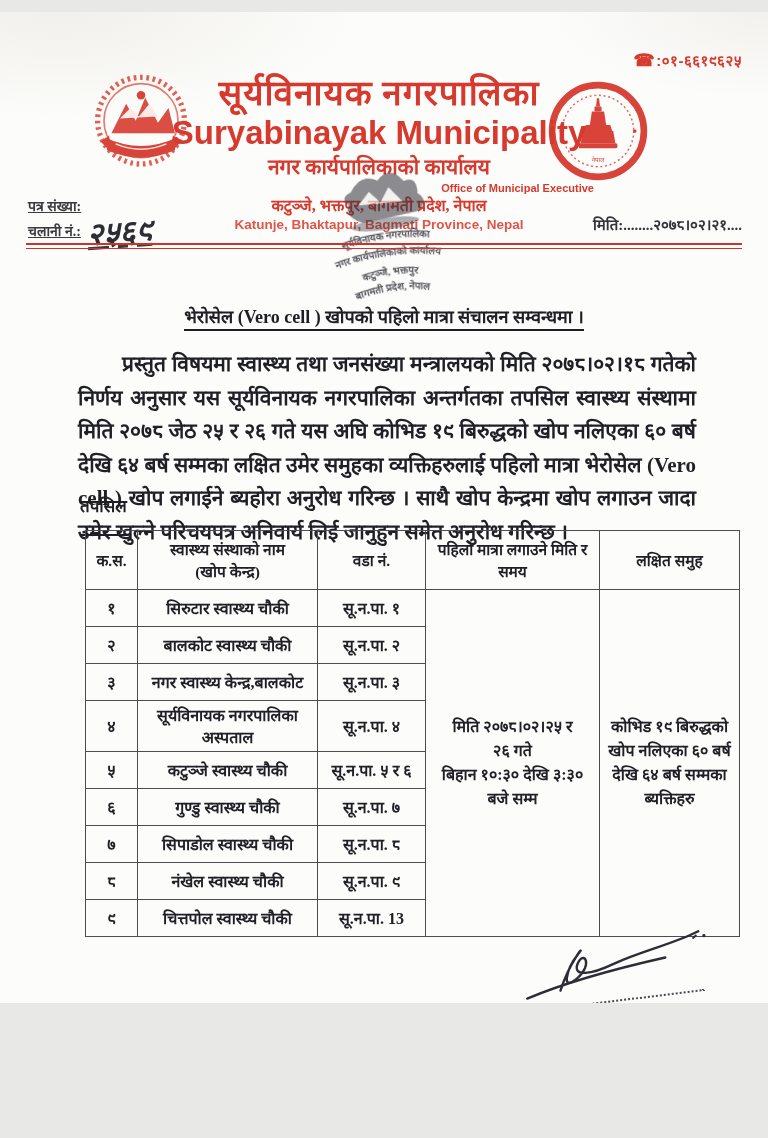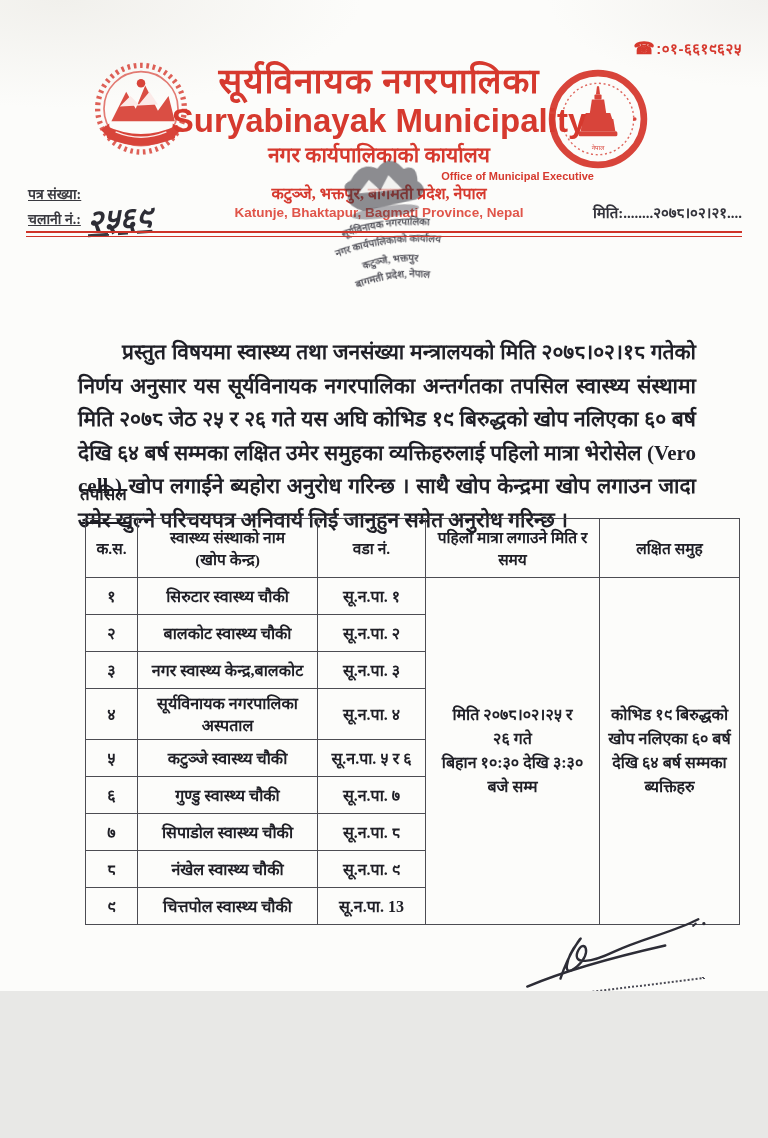--- a/index.html
+++ b/index.html
@@ -1,19 +1,19 @@
 <!DOCTYPE html>
 <html lang="ne"><head>
 <meta charset="utf-8">
 <style>
   html,body{margin:0;padding:0;background:#e8e8e6;}
   .page{
     position:relative;
     width:768px;height:991px;
-    margin:0 auto;
+    margin:12px auto;
     background:
       radial-gradient(ellipse 500px 180px at 8% 0%, #f1f0ec 0%, rgba(250,250,248,0) 60%),
       radial-gradient(ellipse 400px 160px at 100% 0%, #f2f1ee 0%, rgba(250,250,248,0) 55%),
       #fcfcfa;
     overflow:hidden;
     font-family:"Liberation Serif", serif;
     color:#24242a;
   }
   
   .phone{
@@ -27,21 +27,21 @@
   .head-center{
     position:absolute;left:164px;top:62px;width:430px;text-align:center;line-height:1.12;
   }
   .muni-np{font-size:35px;font-weight:800;color:#d6392e;letter-spacing:1px;}
   .muni-en{font-family:"Liberation Sans",sans-serif;font-size:33px;font-weight:800;color:#d6392e;margin-top:2px;}
   .office-np{font-size:21px;font-weight:700;color:#d6392e;margin-top:4px;}
   .office-en{font-family:"Liberation Sans",sans-serif;font-size:11px;font-weight:700;color:#d6392e;margin-top:2px;text-align:right;}
   .addr-np{font-size:16px;font-weight:700;color:#d6392e;margin-top:3px;}
   .addr-en{font-family:"Liberation Sans",sans-serif;font-size:13.5px;font-weight:700;color:#e0554a;margin-top:2px;text-align:center;}
   .meta-left{position:absolute;left:28px;top:182px;font-size:14px;font-weight:700;color:#3a3a40;line-height:1.8;text-decoration:underline;}
-  .chalani-row{display:flex;}
+  .chalani-row{display:flex;align-items:flex-end;}
   .chalani-value{
     font-size:31px;font-weight:600;color:#2d2d35;font-style:italic;
     margin-left:6px;transform:rotate(-4deg);line-height:.8;
     font-family:"DejaVu Serif",serif;
   }
   .meta-date{position:absolute;right:26px;top:202px;font-size:15px;font-weight:700;color:#33333b;}
   .rule{
     position:absolute;left:26px;right:26px;top:231px;height:3px;
     border-top:2.4px solid #cf3328;border-bottom:1.8px solid #cf3328;
   }
@@ -171,20 +171,23 @@
     <div class="chalani-row">
       <span>चलानी नं.:</span>
       <span class="chalani-value">२५६९</span>
     </div>
   </div>
 
   <div class="meta-date">मिति:........२०७८।०२।२१....</div>
 
   <div class="rule"></div>
 
+  <div class="subject">
+    <span>भेरोसेल (Vero cell ) खोपको पहिलो मात्रा संचालन सम्वन्धमा ।</span>
+  </div>
 
   <div class="body-par">प्रस्तुत विषयमा स्वास्थ्य तथा जनसंख्या मन्त्रालयको मिति २०७८।०२।१८ गतेको निर्णय अनुसार यस सूर्यविनायक नगरपालिका अन्तर्गतका तपसिल स्वास्थ्य संस्थामा मिति २०७८ जेठ २५ र २६ गते यस अघि कोभिड १९ बिरुद्धको खोप नलिएका ६० बर्ष देखि ६४ बर्ष सम्मका लक्षित उमेर समुहका व्यक्तिहरुलाई पहिलो मात्रा भेरोसेल (Vero cell ) खोप लगाईने ब्यहोरा अनुरोध गरिन्छ । साथै खोप केन्द्रमा खोप लगाउन जादा उमेर खुल्ने परिचयपत्र अनिवार्य लिई जानुहुन समेत अनुरोध गरिन्छ ।</div>
 
   <div class="tapasil">तपसिल</div>
 
   <div class="tbl-wrap">
     <table>
       <colgroup>
         <col class="c-sn">
           <col class="c-name">

